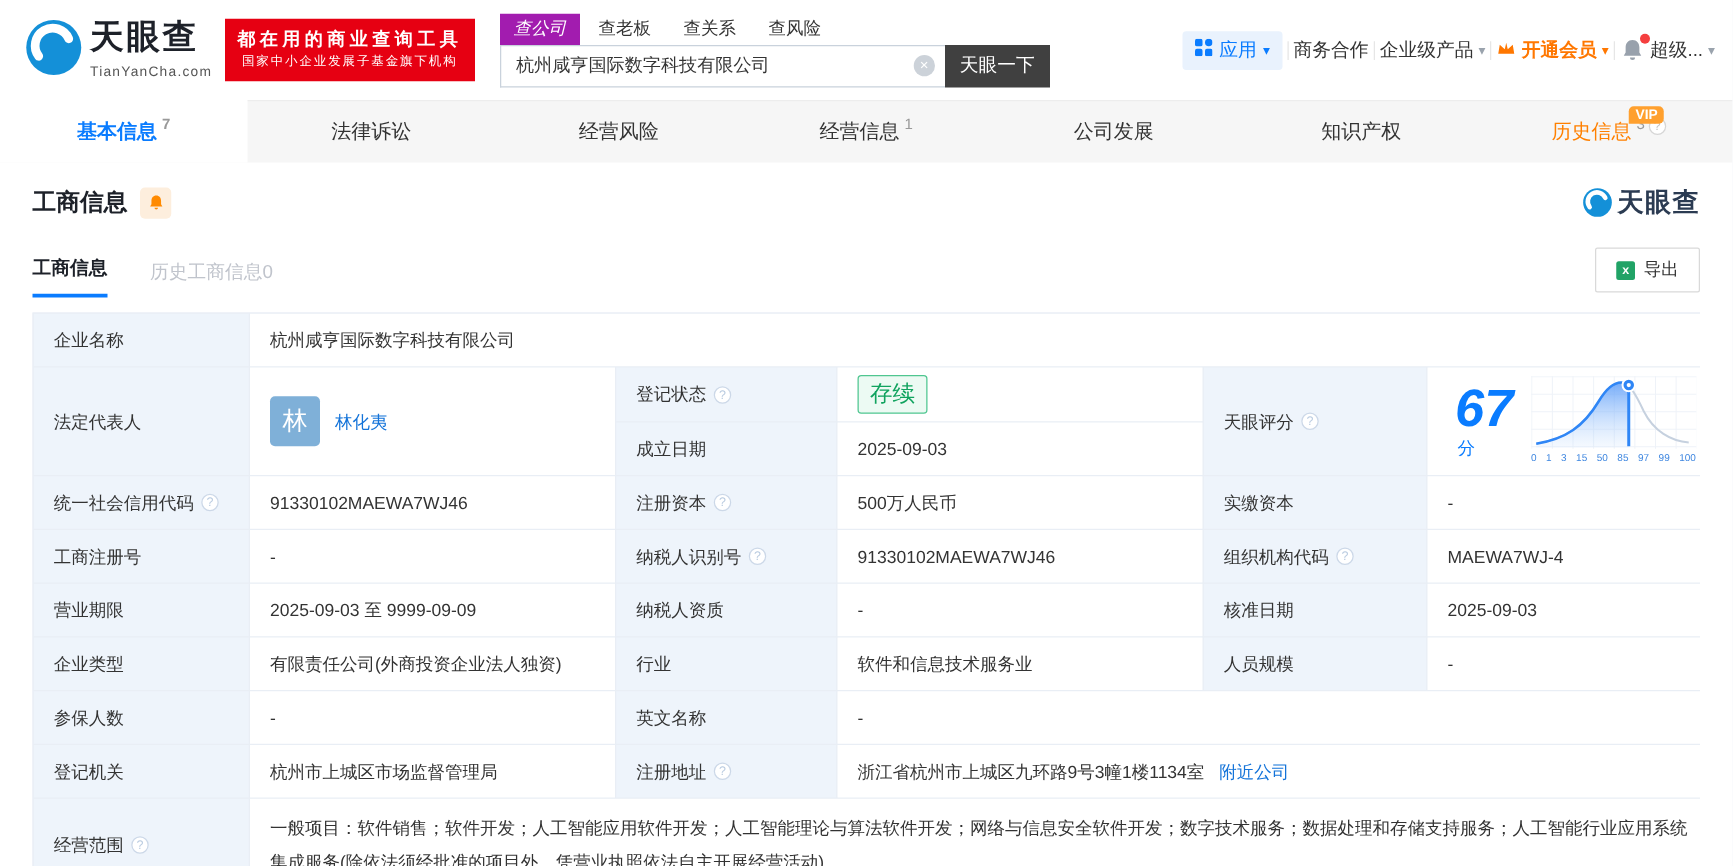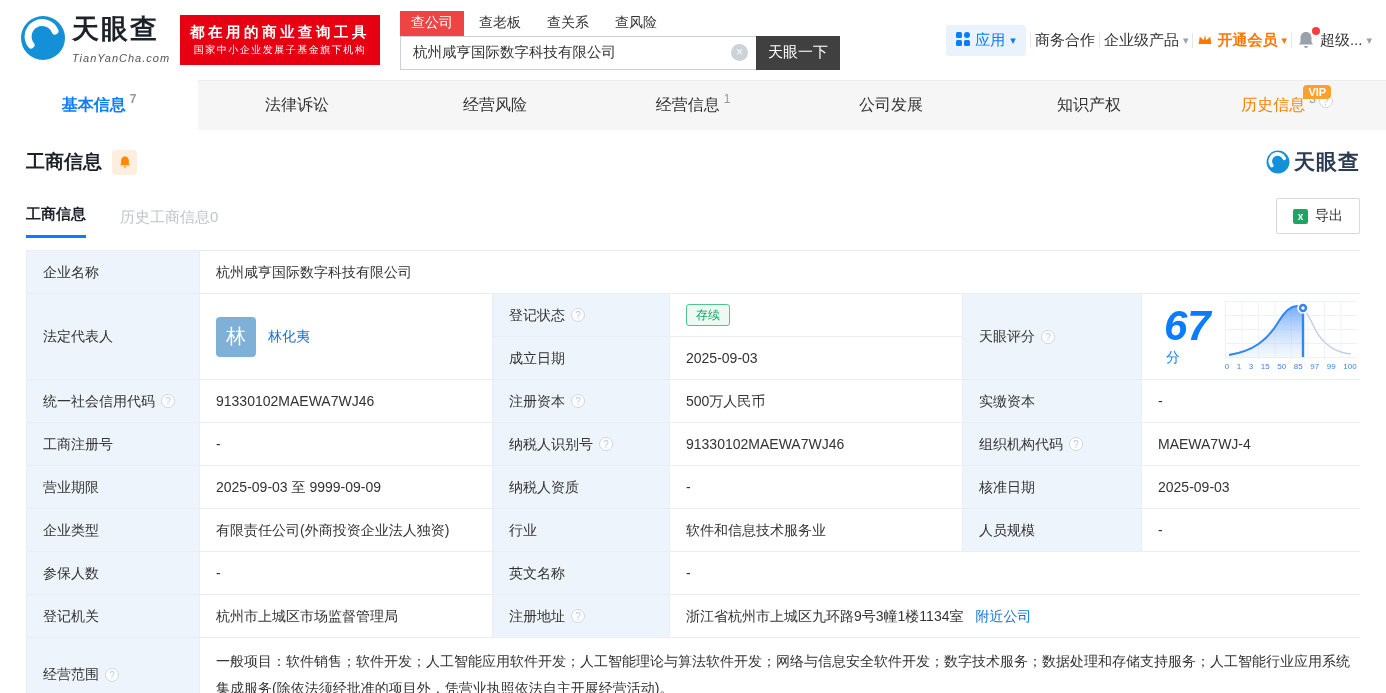--- a/index.html
+++ b/index.html
@@ -4,29 +4,29 @@
 <style>
   * { box-sizing: border-box; margin: 0; padding: 0; }
   html,body { width:1386px; height:693px; overflow:hidden; background:#fff;
     font-family:"Liberation Sans","DejaVu Sans",sans-serif; color:#333; font-size:14px; }
 
   
   .header { height:80px; display:flex; align-items:center; padding:0 14px 0 20px; background:#fff; }
   .logo { display:flex; align-items:center; gap:6px; }
   .logo-text { display:flex; flex-direction:column; line-height:1.05; }
   .logo-name { font-size:27px; font-weight:bold; color:#1d2129; letter-spacing:2px; }
-  .logo-domain { font-size:11px; color:#555; letter-spacing:1px; margin-top:10px;font-style:italic; }
+  .logo-domain { font-size:11px; color:#555; letter-spacing:1px; margin-top:10px; }
   .slogan { margin-left:10px; background:#e60012; color:#fff; padding:7px 10px; line-height:1.45; text-align:center; }
   .slogan .l1 { font-size:14.5px; font-weight:bold; letter-spacing:3.5px; }
   .slogan .l2 { font-size:10px; letter-spacing:1.5px; }
 
   .search { margin-left:20px; width:440px; }
   .search-tabs { display:flex; align-items:flex-end; gap:4px; }
   .search-tab { padding:3px 11px 4px; font-size:14px; color:#333; cursor:pointer; }
-  .search-tab.active { background:#ef4444; color:#fff; }
+  .search-tab.active { background:#a21caf; color:#fff;font-style:italic; }
   .search-row { display:flex; }
   .search-box { flex:1; display:flex; align-items:center; border:1px solid #c9d2dc; border-right:none; height:34px; padding:0 8px 0 12px; }
   .search-box input { flex:1; border:none; outline:none; font-size:14.5px; color:#333; font-family:inherit; }
   .clear-ic { width:17px; height:17px; border-radius:50%; background:#ccd2d9; color:#fff; font-size:12px; line-height:16px; text-align:center; cursor:pointer; }
   .search-btn { width:84px; height:34px; background:#404040; color:#fff; border:none; font-size:15px; cursor:pointer; font-family:inherit; }
 
   .topnav { margin-left:auto; display:flex; align-items:center; gap:4px; font-size:15px; white-space:nowrap; }
   .pill-app { display:flex; align-items:center; gap:5px; background:#e9f2fd; color:#0a7cff; padding:6px 10px; border-radius:3px; cursor:pointer; }
   .caret { font-size:11px; color:#9aa3ad; }
   .pill-app .caret { color:#0a7cff; }
@@ -66,21 +66,21 @@
   
   .info-table { margin-top:12px; display:grid; grid-template-columns:172px 292px 176px 292px 178px auto;
     gap:1px; background:#e9eef5; border:1px solid #e9eef5; grid-auto-rows:minmax(42px,auto); grid-auto-flow:row; }
   .cell { background:#fff; display:flex; align-items:center; padding:6px 16px; line-height:1.45; }
   .cell.lbl { background:#eef4fb; }
   .span2r { grid-row:span 2; }
   .span-rest { grid-column:2 / -1; }
   .span-right { grid-column:4 / -1; }
   .link { color:#1373d9; cursor:pointer; }
   .avatar { width:40px; height:40px; border-radius:4px; background:#7fb0d8; color:#fff; font-size:20px; display:flex; align-items:center; justify-content:center; margin-right:12px; flex:none; }
-  .badge-green { display:inline-block; border:1px solid #4fc690; color:#11a35f; background:#ecfaf3; border-radius:3px; padding:2px 9px; font-size:12px; line-height:1.4; }
+  .badge-green { display:inline-block; border:1px solid #4fc690; color:#11a35f; background:#ecfaf3; border-radius:3px; padding:2px 9px; font-size:18px; line-height:1.4; }
   .cell.multiline { display:block; padding-top:10px; padding-bottom:10px; line-height:1.9; }
 
   
   .score-cell { justify-content:flex-start; gap:14px; padding:4px 10px 4px 22px; }
   .score-num { font-size:42px; font-weight:bold; font-style:italic; color:#0a7cff; line-height:1; }
   .score-unit { font-size:14px; color:#0a7cff; margin-left:2px; }
   .score-chart { margin-left:auto; width:132px; }
   .chart-plot { width:132px; height:58px; background-image:linear-gradient(#eef2f8 1px,transparent 1px),linear-gradient(90deg,#eef2f8 1px,transparent 1px); background-size:16.5px 14px; background-position:0 0; }
   .ticks { display:flex; justify-content:space-between; font-size:8px; color:#3f87e0; margin-top:2px; }
 </style>

